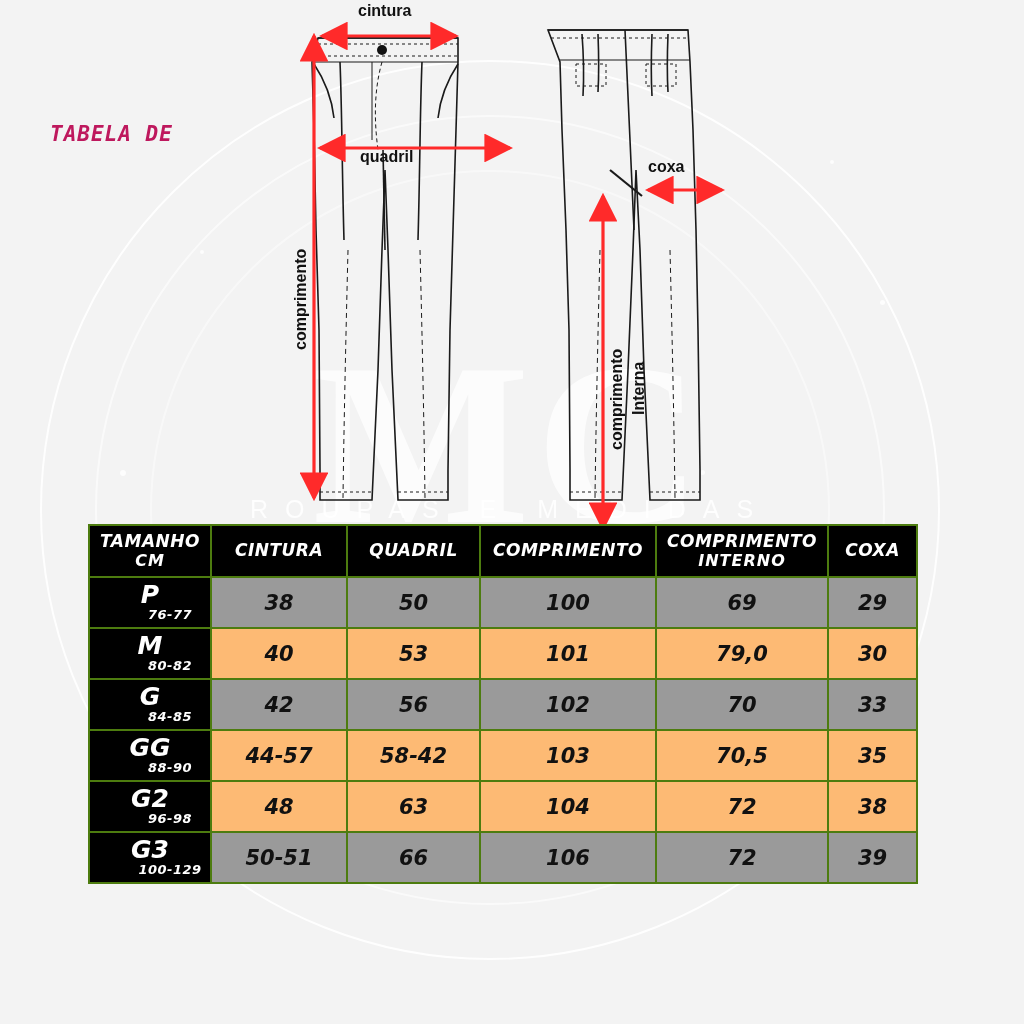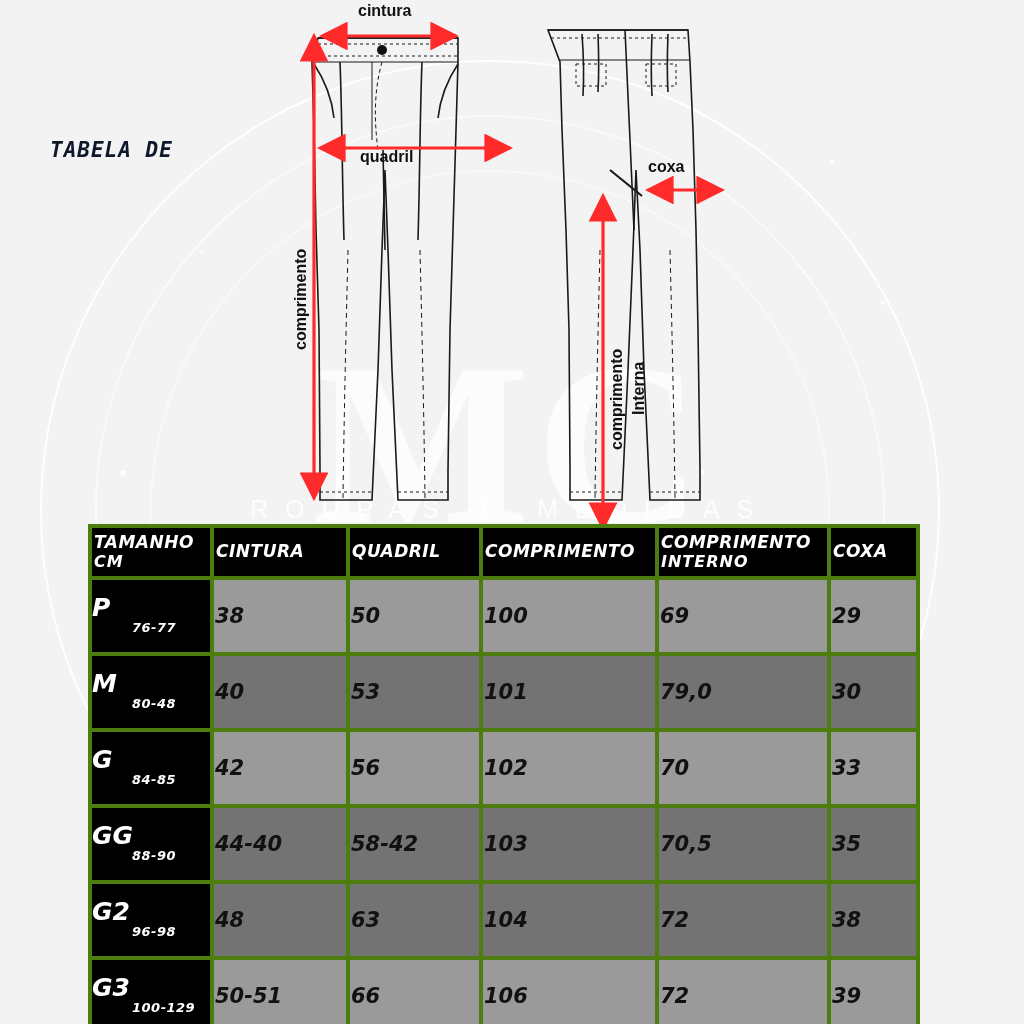--- a/index.html
+++ b/index.html
@@ -64,23 +64,22 @@
   
   .title {
     position: absolute;
     left: 50px; top: 118px;
     width: 230px;
     font-family: "DejaVu Sans Mono", monospace;
     font-weight: bold;
     font-size: 21px;
     font-style: italic;
     line-height: 1.55;
-    color: #0f172a;
+    color: #be185d;
     letter-spacing: 1px;
-    margin-top: 16px;
   }
 
   
   .drawing {
     position: absolute;
     left: 270px; top: 0;
     width: 500px; height: 530px;
   }
   .drawing svg { display: block; }
 
@@ -102,22 +101,22 @@
     position: absolute;
     left: 88px; top: 524px;
     width: 828px;
   }
   table.sizes {
     border-collapse: collapse;
     width: 828px;
     table-layout: fixed;
   }
   table.sizes th, table.sizes td {
-    border: 4px solid #4d7c0f;
-    text-align: left;
+    border: 2px solid #4d7c0f;
+    text-align: center;
     font-family: "DejaVu Sans", sans-serif;
     font-style: italic;
     font-weight: bold;
   }
   table.sizes thead th {
     background: #000;
     color: #fff;
     font-size: 17px;
     height: 52px;
     padding: 3px 2px;
@@ -139,24 +138,24 @@
   td.size-cell .range {
     display: block;
     font-size: 13px;
     font-weight: bold;
     letter-spacing: 0.5px;
     padding-left: 40px;
   }
   td.val {
     font-size: 21px;
     color: #111;
-    height: 76px;
+    height: 51px;
   }
   tr.dark td.val { background: #9a9a9a; }
-  tr.light td.val { background: #737373; margin-left: 28px; }
+  tr.light td.val { background: #fdba74; margin-left: 28px; }
 
   col.c0 { width: 122px; }
   col.c1 { width: 136px; }
   col.c2 { width: 133px; }
   col.c3 { width: 176px; }
   col.c4 { width: 172px; }
   col.c5 { width: 89px; }
 </style>
 </head>
 <body>
@@ -304,21 +303,21 @@
           </td>
           <td class="val">38</td>
           <td class="val">50</td>
           <td class="val">100</td>
           <td class="val">69</td>
           <td class="val">29</td>
         </tr>
         <tr class="light">
           <td class="size-cell">
             <span>M</span>
-            <span class="range">80-48</span>
+            <span class="range">80-82</span>
           </td>
           <td class="val">40</td>
           <td class="val">53</td>
           <td class="val">101</td>
           <td class="val">79,0</td>
           <td class="val">30</td>
         </tr>
         <tr class="dark">
           <td class="size-cell">
             <span>G</span>
@@ -328,21 +327,21 @@
           <td class="val">56</td>
           <td class="val">102</td>
           <td class="val">70</td>
           <td class="val">33</td>
         </tr>
         <tr class="light">
           <td class="size-cell">
             <span>GG</span>
             <span class="range">88-90</span>
           </td>
-          <td class="val">44-40</td>
+          <td class="val">44-57</td>
           <td class="val">58-42</td>
           <td class="val">103</td>
           <td class="val">70,5</td>
           <td class="val">35</td>
         </tr>
         <tr class="light">
           <td class="size-cell">
             <span>G2</span>
             <span class="range">96-98</span>
           </td>

